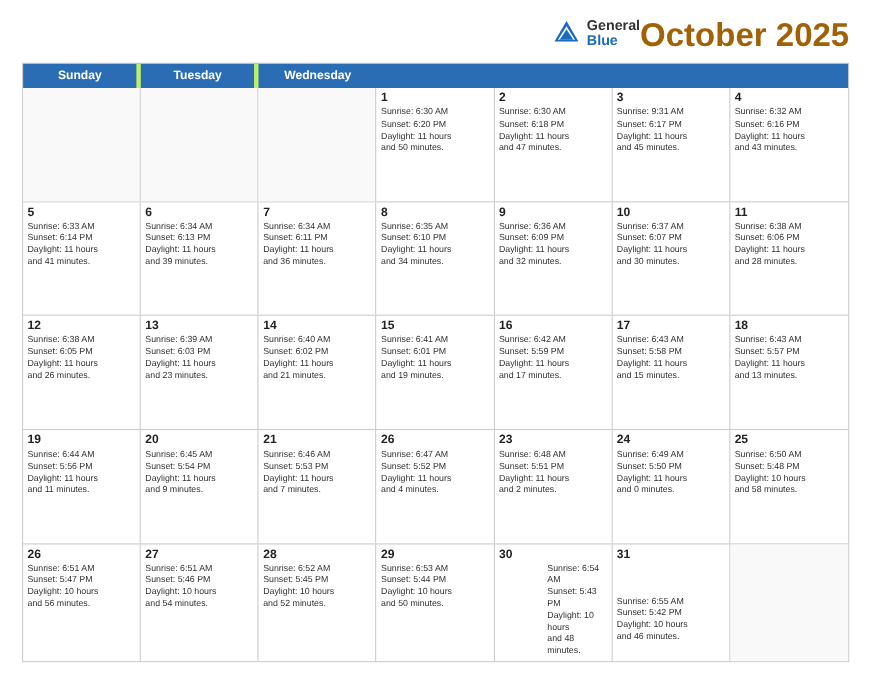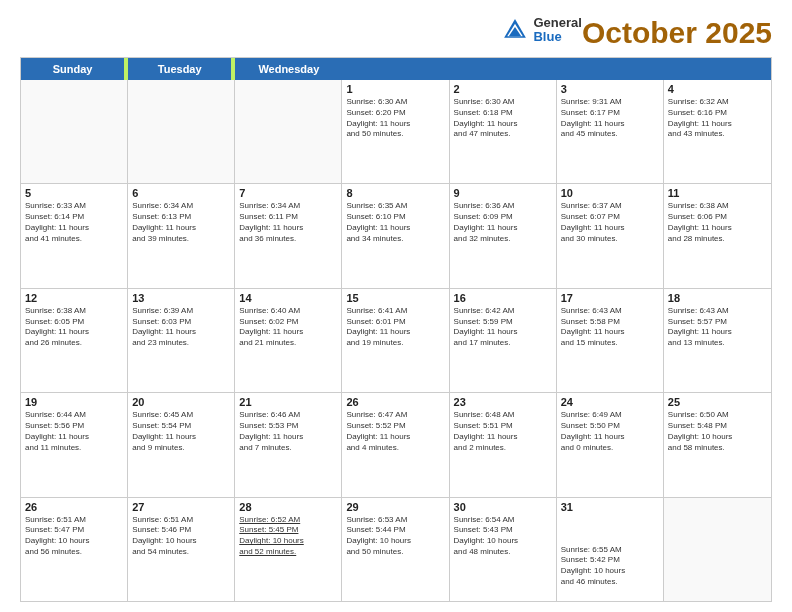--- a/index.html
+++ b/index.html
@@ -332,35 +332,35 @@
           </div>
           <div class="cal-cell">
             <div class="day-num">27</div>
             <div class="cell-text" style="white-space: pre-line;">Sunrise: 6:51 AM
 Sunset: 5:46 PM
 Daylight: 10 hours
 and 54 minutes.</div>
           </div>
           <div class="cal-cell">
             <div class="day-num">28</div>
-            <div class="cell-text" style="white-space: pre-line; text-decoration: underline;">Sunrise: 6:52 AM
+            <div class="cell-text" style="white-space: pre-line;">Sunrise: 6:52 AM
 Sunset: 5:45 PM
 Daylight: 10 hours
 and 52 minutes.</div>
           </div>
           <div class="cal-cell">
             <div class="day-num">29</div>
             <div class="cell-text" style="white-space: pre-line;">Sunrise: 6:53 AM
 Sunset: 5:44 PM
 Daylight: 10 hours
 and 50 minutes.</div>
           </div>
           <div class="cal-cell">
             <div class="day-num">30</div>
-            <div class="cell-text" style="white-space: pre-line;">Sunrise: 6:54 AM
+            <div class="cell-text" style="white-space: pre-line; margin-left: 44px;">Sunrise: 6:54 AM
 Sunset: 5:43 PM
 Daylight: 10 hours
 and 48 minutes.</div>
           </div>
           <div class="cal-cell">
             <div class="day-num">31</div>
             <div class="cell-text" style="white-space: pre-line; margin-top: 32px;">Sunrise: 6:55 AM
 Sunset: 5:42 PM
 Daylight: 10 hours
 and 46 minutes.</div>

